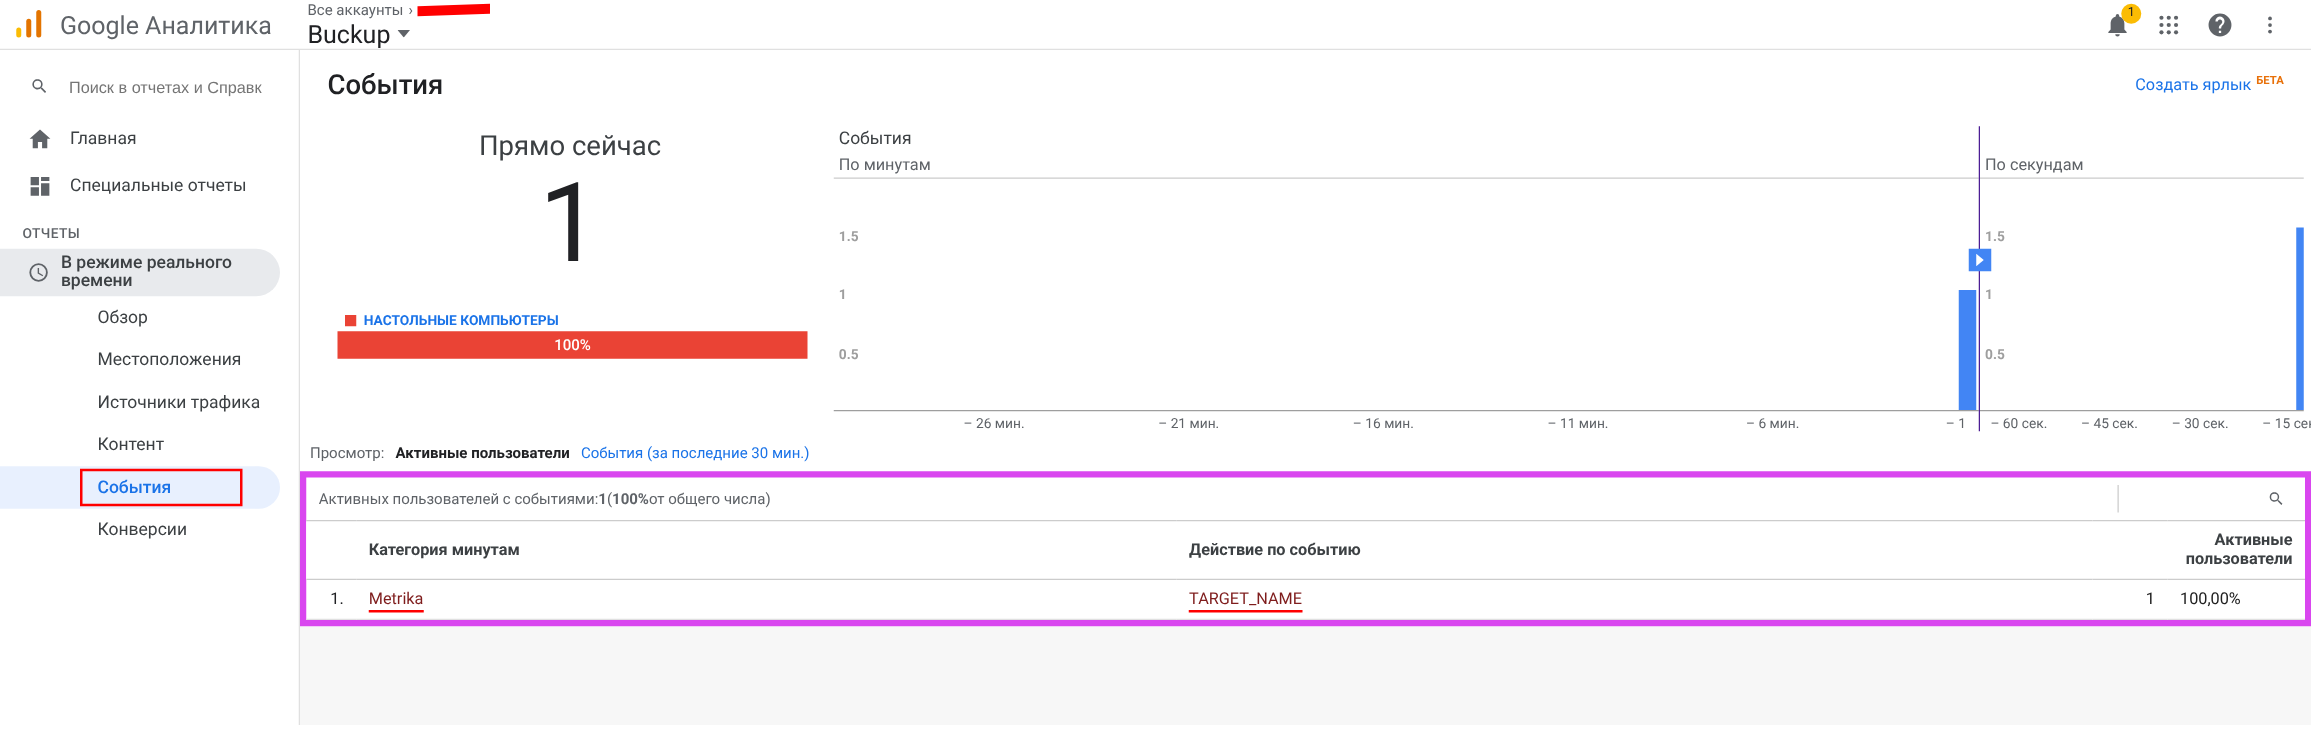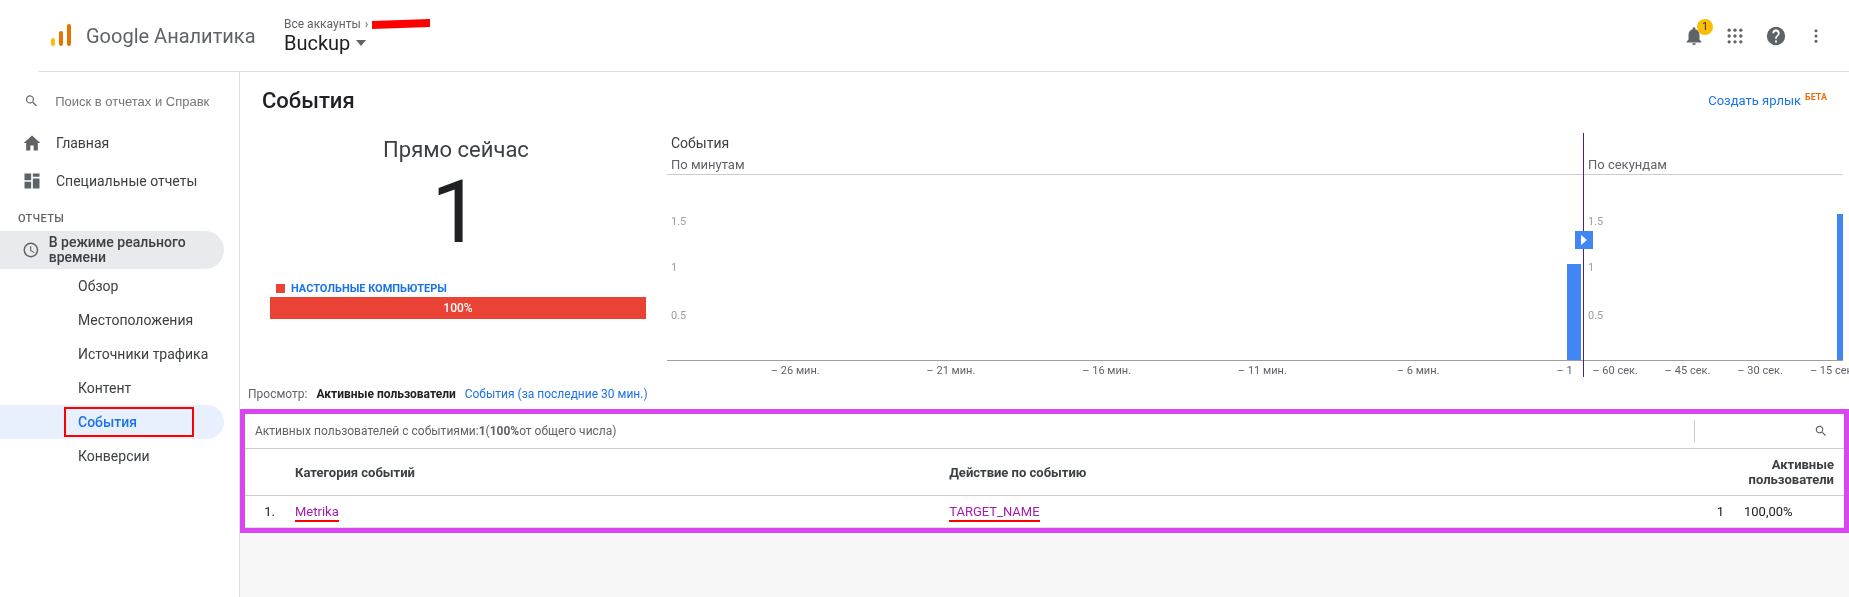--- a/index.html
+++ b/index.html
@@ -1,22 +1,21 @@
 <!DOCTYPE html>
 <html><head>
 <meta charset="utf-8">
 <style>
   * { box-sizing: border-box; margin: 0; padding: 0; }
   html, body { width: 1849px; height: 597px; font-family: Roboto, Arial, sans-serif; background: #fff; color: #212121; font-size: 13px; overflow: hidden; }
 
   
   .header {
-    height: 72px; border-bottom: 1px solid #e0e0e0; display: flex; 
+    height: 40px; border-bottom: 1px solid #e0e0e0; display: flex; 
     padding: 0 16px 0 10px;
-    margin-left: 38px;
   }
   .logo-block { width: 236px; display: flex; align-items: center; }
   .logo-icon { width: 28px; height: 28px; margin-right: 10px; }
   .product-name { font-size: 20px; color: #5f6368; font-weight: 400; }
 
   .account-block { flex: 1; display: flex; flex-direction: column; justify-content: center; }
   .account-path { font-size: 12px; color: #5f6368; display:flex; align-items:center; gap:4px;}
   .account-name-redacted { display:inline-block; width:58px; height:8px; background:#ff0000; transform:skewY(-2deg);}
   .property-line { font-size: 20px; color: #202124; display: flex; align-items: center; gap:6px;}
   .property-line svg { fill:#5f6368; }
@@ -59,41 +58,41 @@
   .rt-legend { margin-top:26px; display:flex; align-items:center; gap:6px; font-size:11px; font-weight:700; color:#1a73e8; padding-left:30px;}
   .rt-swatch { width:9px; height:9px; background:#ea4335; }
   .rt-bar { margin: 2px 20px 0 24px; height:22px; background:#ea4335; color:#fff; font-size:12px; display:flex; align-items:center; justify-content:center; font-weight:500;}
 
   .charts { flex:1; display:flex; padding-top:4px;}
   .chart-col { flex:1; display:flex; flex-direction:column; border-left:1px solid transparent;}
   .chart-col.second { border-left:1px solid #4c1d95; flex:0 0 260px; position:relative;}
   .chart-hdr { font-size:14px; color:#3c4043; padding: 2px 0 4px 4px;}
   .chart-sub { font-size:13px; color:#5f6368; padding: 2px 0 2px 4px; border-bottom:1px solid #ccc;}
   .chart-plot { height:198px; position:relative; margin-top:4px;}
-  .ylab { position:absolute; left:4px; font-size:11px; color:#9e9e9e;}
+  .ylab { position:absolute; left:4px; font-size:11px; color:#9e9e9e;font-weight:bold;}
   .xaxis { position:absolute; left:0; right:0; bottom:16px; border-top:1px solid #9e9e9e;}
   .xlab { position:absolute; bottom:0; font-size:11px; color:#5f6368; transform:translateX(-50%); white-space:nowrap;}
   .bluebar { position:absolute; background:#4285f4; bottom:17px; width:14px;}
   .arrow-right { position:absolute; left:-9px; top:98px; width:18px; height:18px; background:#4285f4; display:flex; align-items:center; justify-content:center;}
 
   .view-row { font-size:12px; color:#5f6368; padding: 10px 0 4px 8px; background:#fff;}
   .view-row .active-tab { font-weight:700; color:#202124; }
   .view-row a { color:#1a73e8; text-decoration:none;}
 
   .table-card { margin-top:4px; background:#fff; border:5px solid #d946ef;}
   .table-meta { font-size:12px; color:#5f6368; padding:6px 10px; display:flex; align-items:center;}
   .table-meta .num { font-weight:700;}
   .table-meta .pct { font-weight:700;}
   .search-cell { margin-left:auto; width:140px; height:22px; border-left:1px solid #ccc; display:flex; align-items:center; justify-content:flex-end; padding-right:6px;}
   table { width:100%; border-collapse:collapse; font-size:13px;}
   th { text-align:left; font-weight:700; color:#3c4043; padding:8px 10px; border-top:1px solid #ccc; border-bottom:1px solid #ccc; background:#fff;}
   th:last-child { text-align:right; }
   td { padding:8px 10px; border-bottom:1px solid #e0e0e0;}
   td:first-child { width:40px; text-align:right; color:#202124;}
-  td.linkcell a { color:#a21caf; text-decoration:none; border-bottom:2px solid #ff0000; padding-bottom:1px;}
+  td.linkcell a { color:#7f1d1d; text-decoration:none; border-bottom:2px solid #ff0000; padding-bottom:1px;}
   td.numcell { text-align:right; width:60px;}
   td.pctcell { width:110px; }
 </style>
 </head>
 <body>
 
 <div class="header">
   <div class="logo-block">
     <span class="logo-icon">
       <svg viewBox="0 0 28 28" width="28" height="28">
@@ -284,21 +283,21 @@
           <div class="search-cell">
             <svg width="14" height="14" viewBox="0 0 24 24" fill="#5f6368">
                 <path d="M15.5 14h-.79l-.28-.27a6.5 6.5 0 1 0-.7.7l.27.28v.79l5 5L20.5 19l-5-5zm-6 0a4.5 4.5 0 1 1 0-9 4.5 4.5 0 0 1 0 9z"></path>
               </svg>
           </div>
         </div>
         <table>
           <thead>
             <tr>
               <th style="width:40px"></th>
-              <th>Категория событий</th>
+              <th>Категория минутам</th>
               <th>Действие по событию</th>
               <th colspan="2">Активные пользователи</th>
             </tr>
           </thead>
           <tbody>
             <tr>
               <td>1.</td>
               <td class="linkcell"><a href="#">Metrika</a></td>
               <td class="linkcell"><a href="#">TARGET_NAME</a></td>
               <td class="numcell">1</td>

